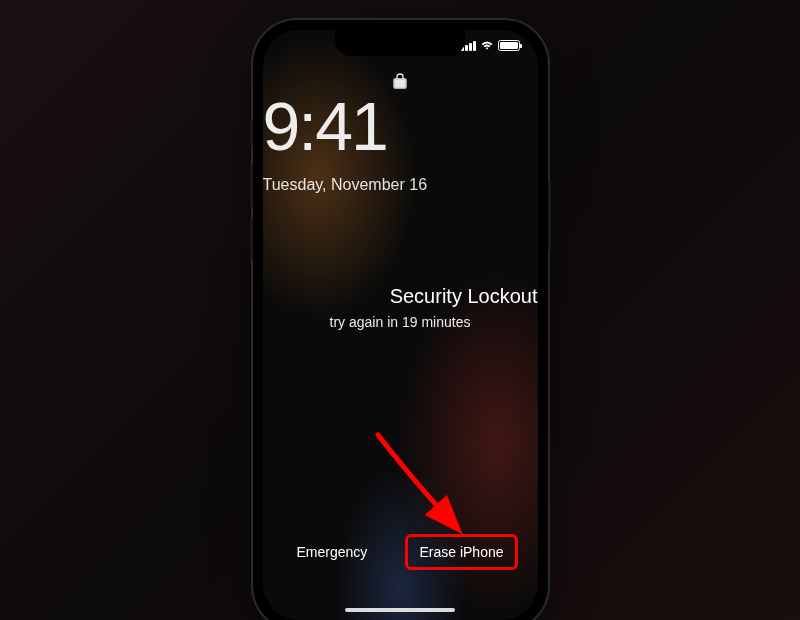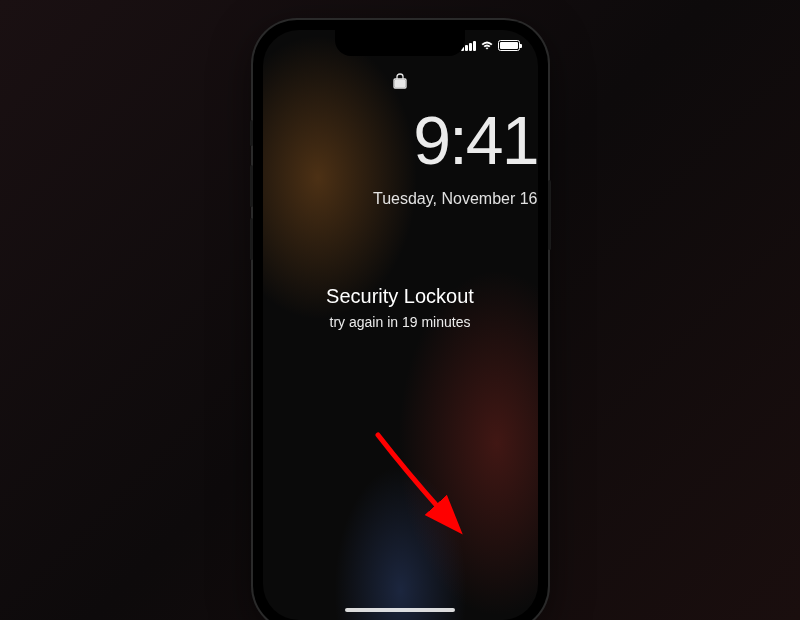--- a/index.html
+++ b/index.html
@@ -107,24 +107,24 @@
     .lock-icon {
       position: absolute;
       top: 42px;
       left: 50%;
       transform: translateX(-50%);
       color: rgba(255,255,255,0.9);
     }
     
     .time-display {
       position: absolute;
-      top: 76px;
+      top: 62px;
       left: 0;
       right: 0;
-      text-align: right;
+      text-align: left;
       color: rgba(255,255,255,0.92);
     }
     
     .time {
       font-size: 68px;
       font-weight: 300;
       letter-spacing: -2px;
       line-height: 1;
     }
     
@@ -141,20 +141,21 @@
       left: 0;
       right: 0;
       text-align: center;
       color: #fff;
     }
     
     .lockout-title {
       font-size: 20px;
       font-weight: 500;
       margin-bottom: 6px;
+      text-align: right;
     }
     
     .lockout-subtitle {
       font-size: 14px;
       font-weight: 400;
       color: rgba(255,255,255,0.92);
     }
     
     .bottom-buttons {
       position: absolute;
@@ -255,20 +256,27 @@
     <div class="time-display">
       <div class="time">9:41</div>
       <div class="date">Tuesday, November 16</div>
     </div>
 
     <div class="lockout-message">
       <div class="lockout-title">Security Lockout</div>
       <div class="lockout-subtitle">try again in 19 minutes</div>
     </div>
 
+    <div class="bottom-buttons">
+      <div class="bottom-btn">Emergency</div>
+      <div class="bottom-btn erase-btn">
+        <span>Erase iPhone</span>
+        <div class="highlight-box"></div>
+      </div>
+    </div>
 
     <svg class="annotation-arrow" style="top:395px; left:105px;" width="110" height="120" viewBox="0 0 110 120">
       <defs>
         <marker id="arrowhead" markerWidth="8" markerHeight="8" refX="6" refY="3" orient="auto">
           <polygon points="0 0, 8 3, 0 6" fill="#ff0000"></polygon>
         </marker>
       </defs>
       <path d="M 10 10 Q 45 55 88 102" stroke="#ff0000" stroke-width="5" fill="none" marker-end="url(#arrowhead)" stroke-linecap="round"></path>
     </svg>
 

